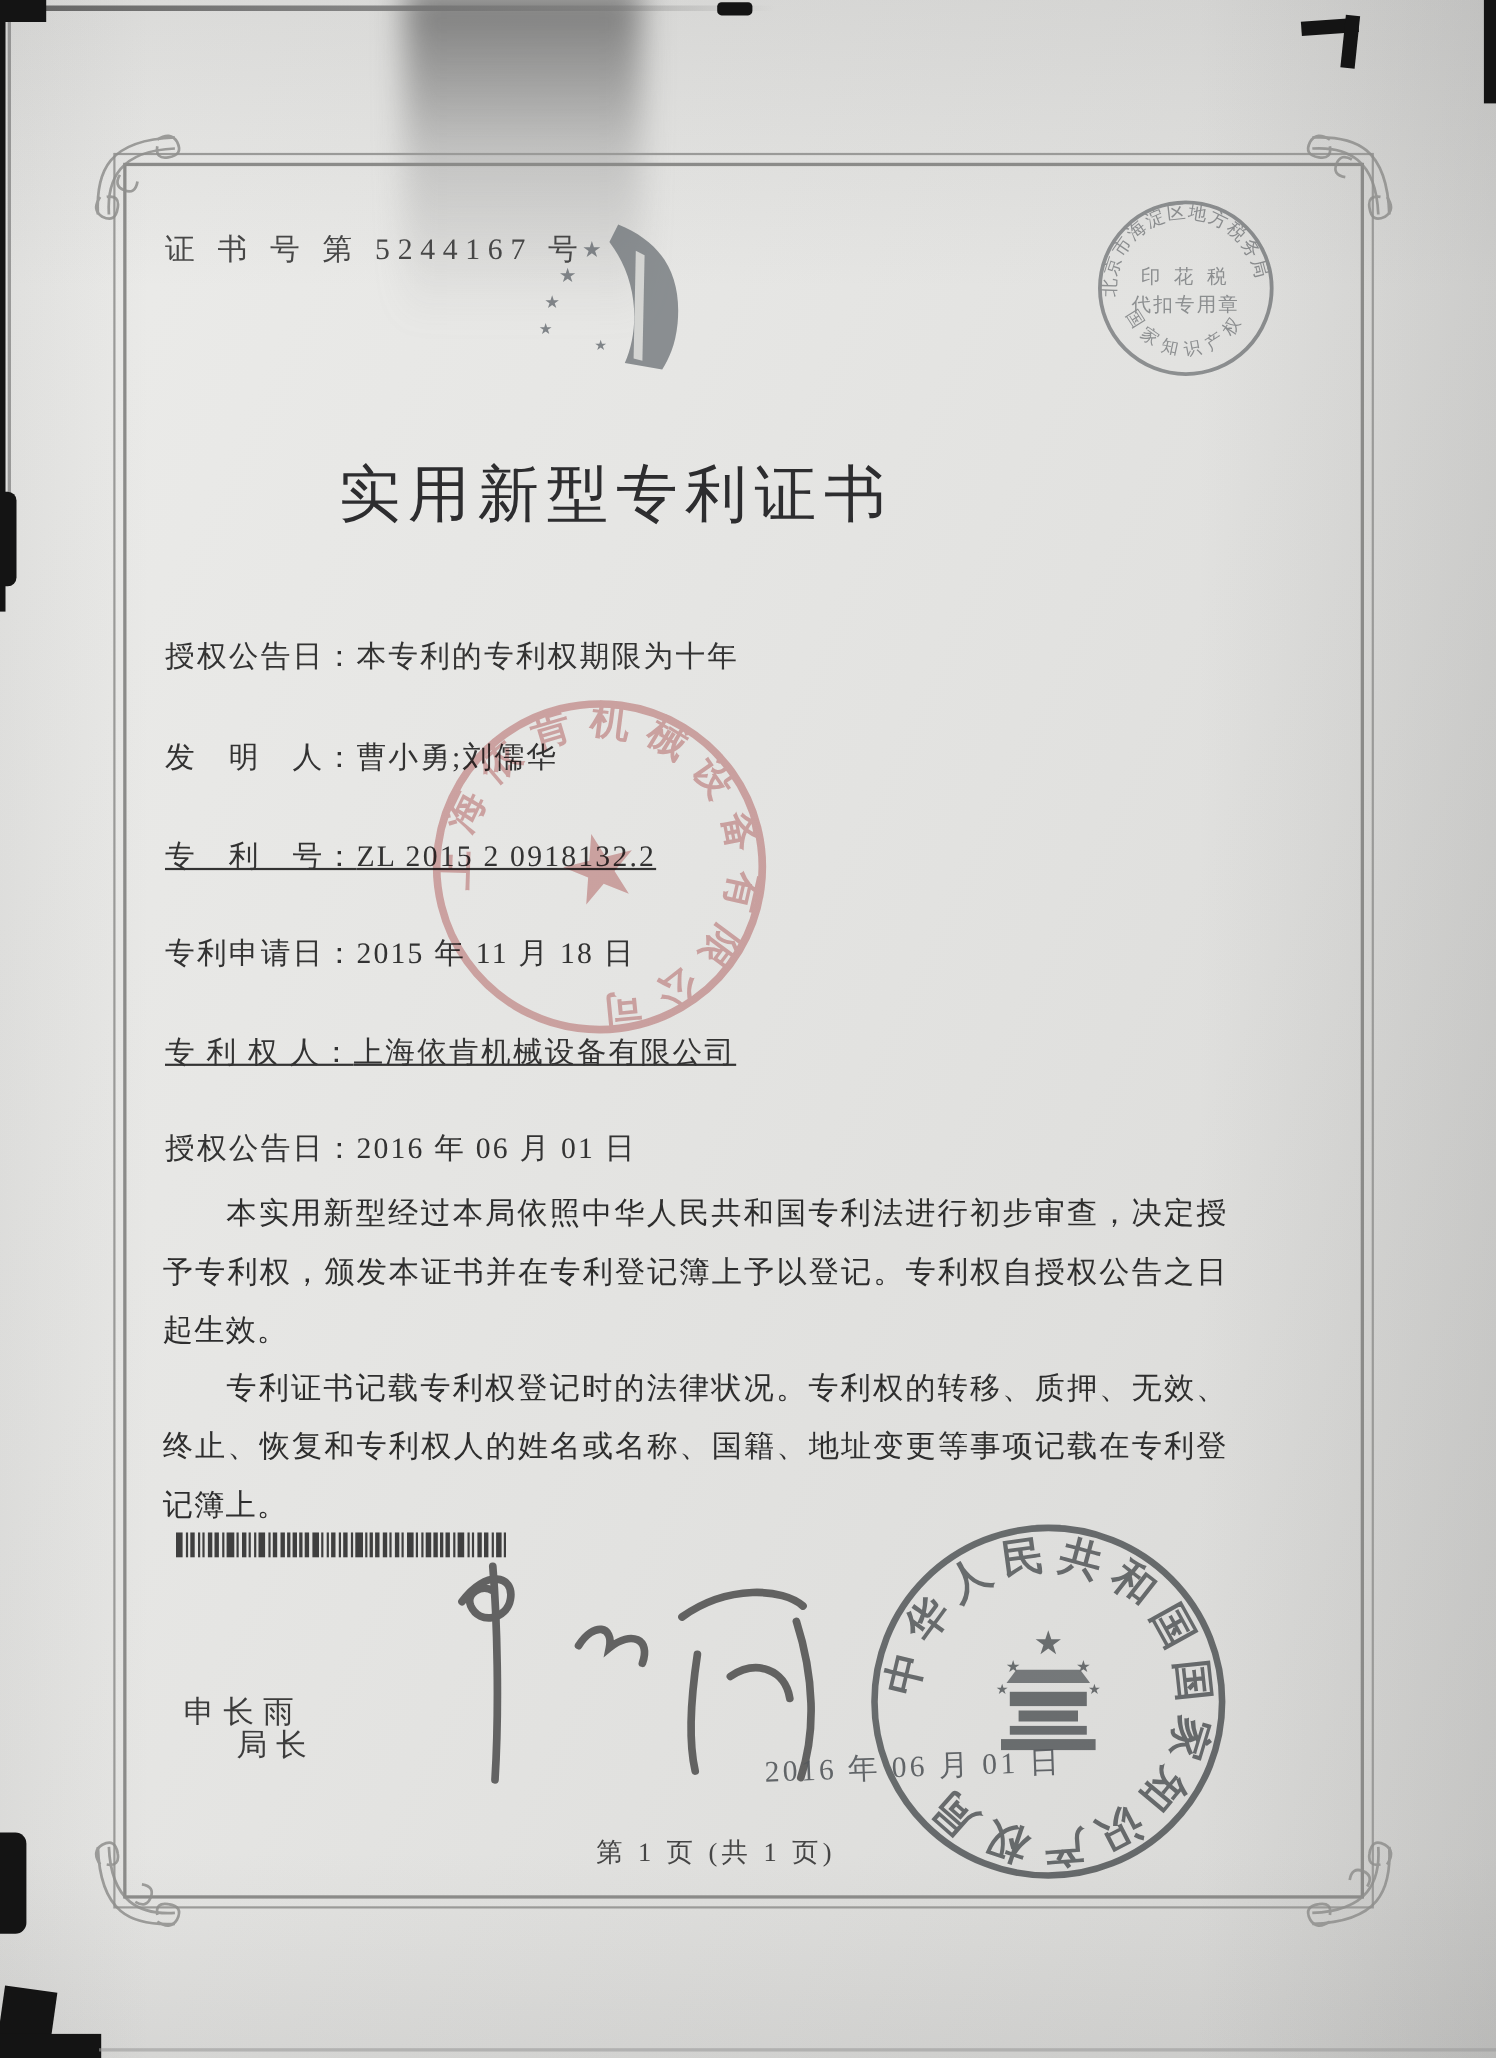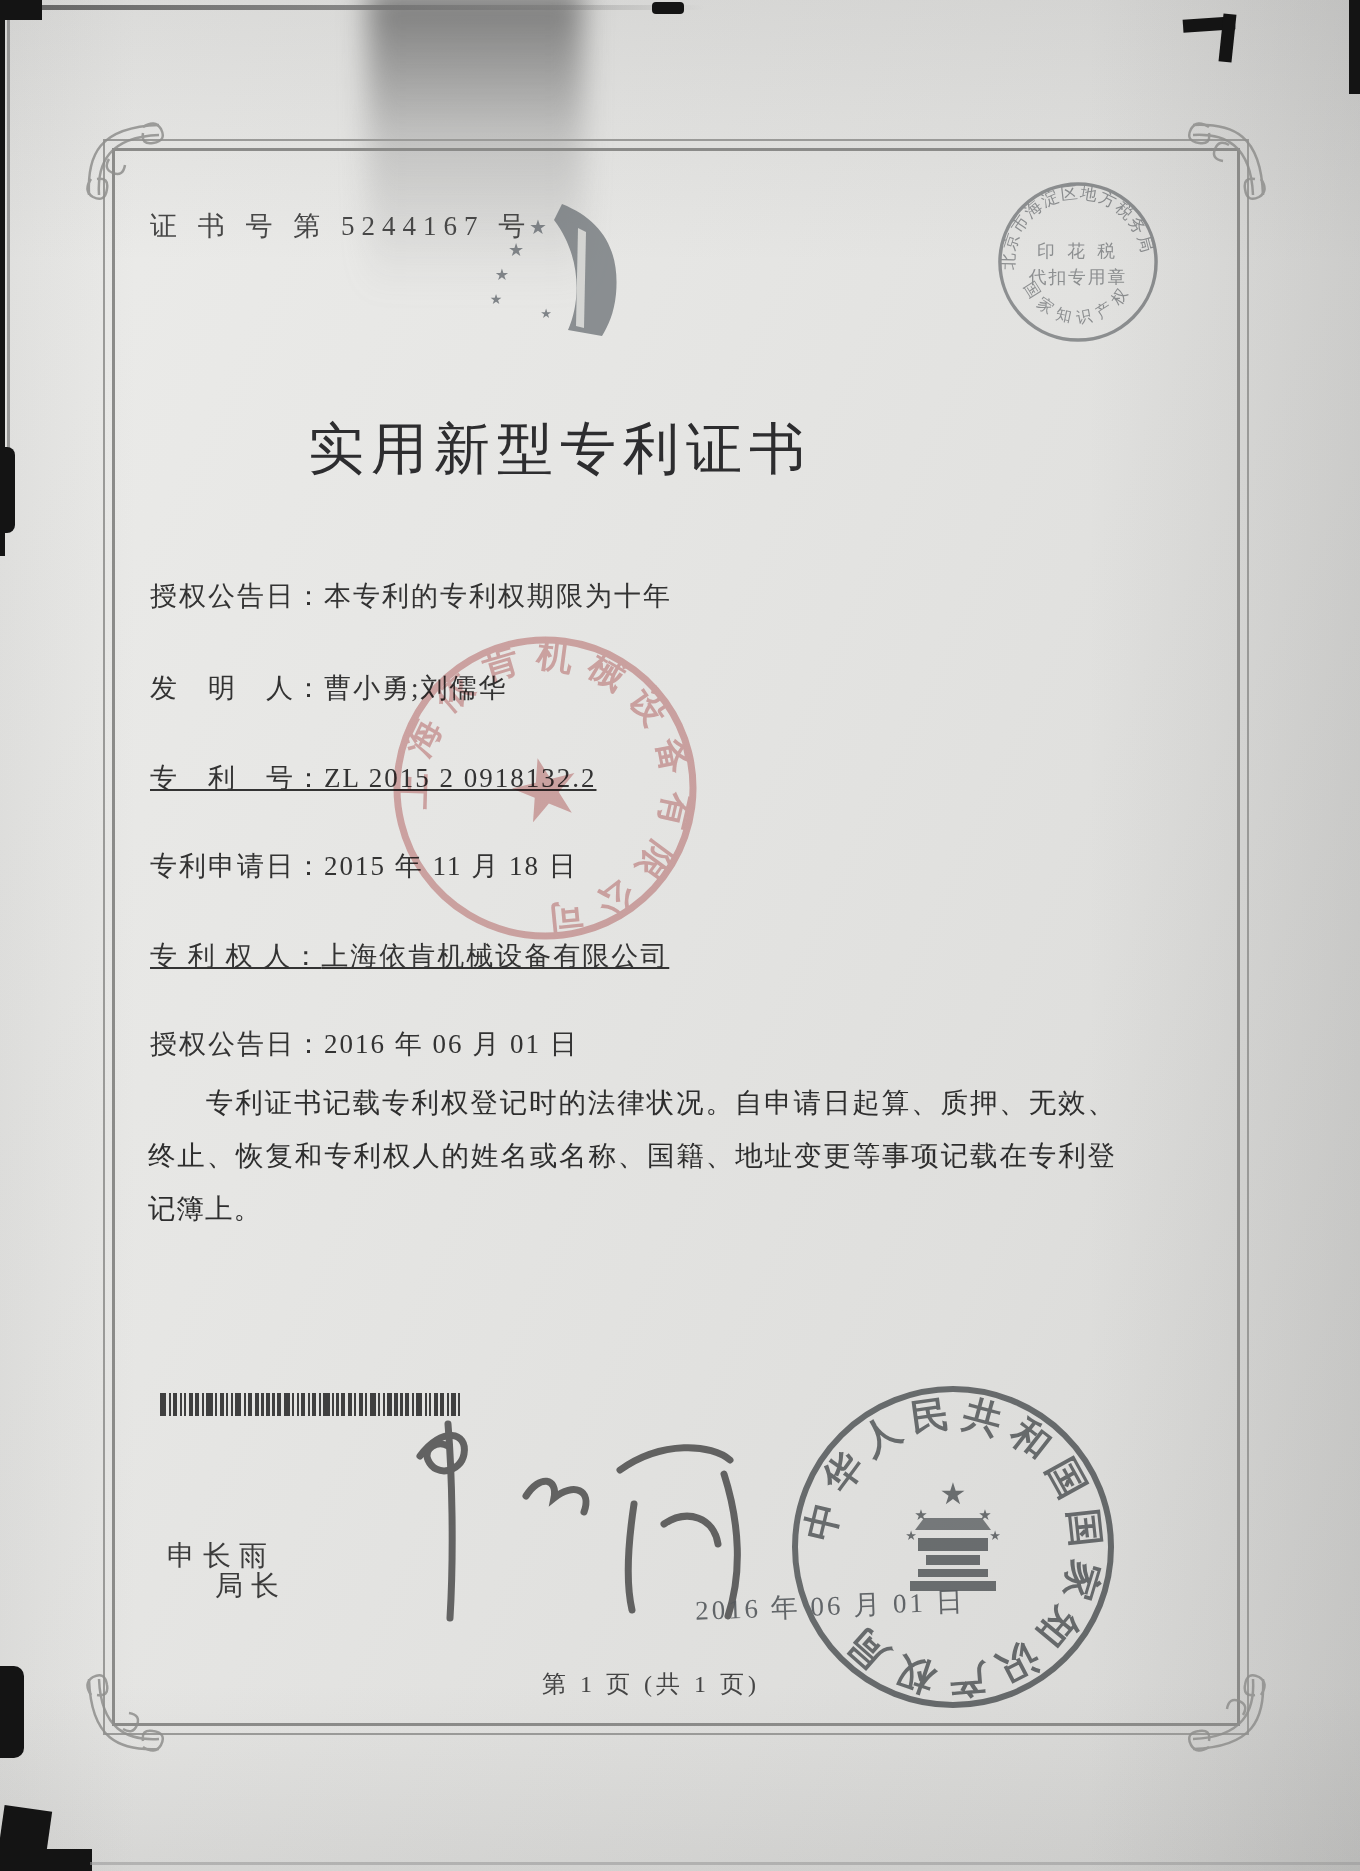--- a/index.html
+++ b/index.html
@@ -154,21 +154,22 @@
   <defs>
     <path id="coSeal" d="M 40,160 A 120,120 0 1 1 280,160 A 120,120 0 1 1 40,160"></path>
   </defs>
   <text font-size="36" fill="#c97474" letter-spacing="14" font-weight="bold">
     <textPath href="#coSeal" startOffset="8">上海依肯机械设备有限公司</textPath>
   </text>
   <text x="160" y="190" font-size="84" fill="#c97474" text-anchor="middle">★</text>
 </svg>
 
 <div class="abs paras" style="left:148px;top:1076px;">
-  <p>专利证书记载专利权登记时的法律状况。自申请日起算、质押、无效、终止、恢复和专利权人的姓名或名称、国籍、地址变更等事项记载在专利登记簿上。</p>
+  <p>本实用新型经过本局依照中华人民共和国专利法进行初步审查，决定授予专利权，颁发本证书并在专利登记簿上予以登记。专利权自授权公告之日起生效。</p>
+  <p>专利证书记载专利权登记时的法律状况。专利权的转移、质押、无效、终止、恢复和专利权人的姓名或名称、国籍、地址变更等事项记载在专利登记簿上。</p>
 </div>
 
 <div class="abs" style="left:160px;top:1393px;width:352px;height:23px;" data-barcode="barcode_pattern">
     <b style="width: 6.3px;"></b>
     <b style="width: 2.1px;"></b>
     <b style="width: 4.2px;"></b>
     <b style="width: 2.1px;"></b>
     <b style="width: 2.1px;"></b>
     <b style="width: 4.2px;"></b>
     <b style="width: 4.2px;"></b>

